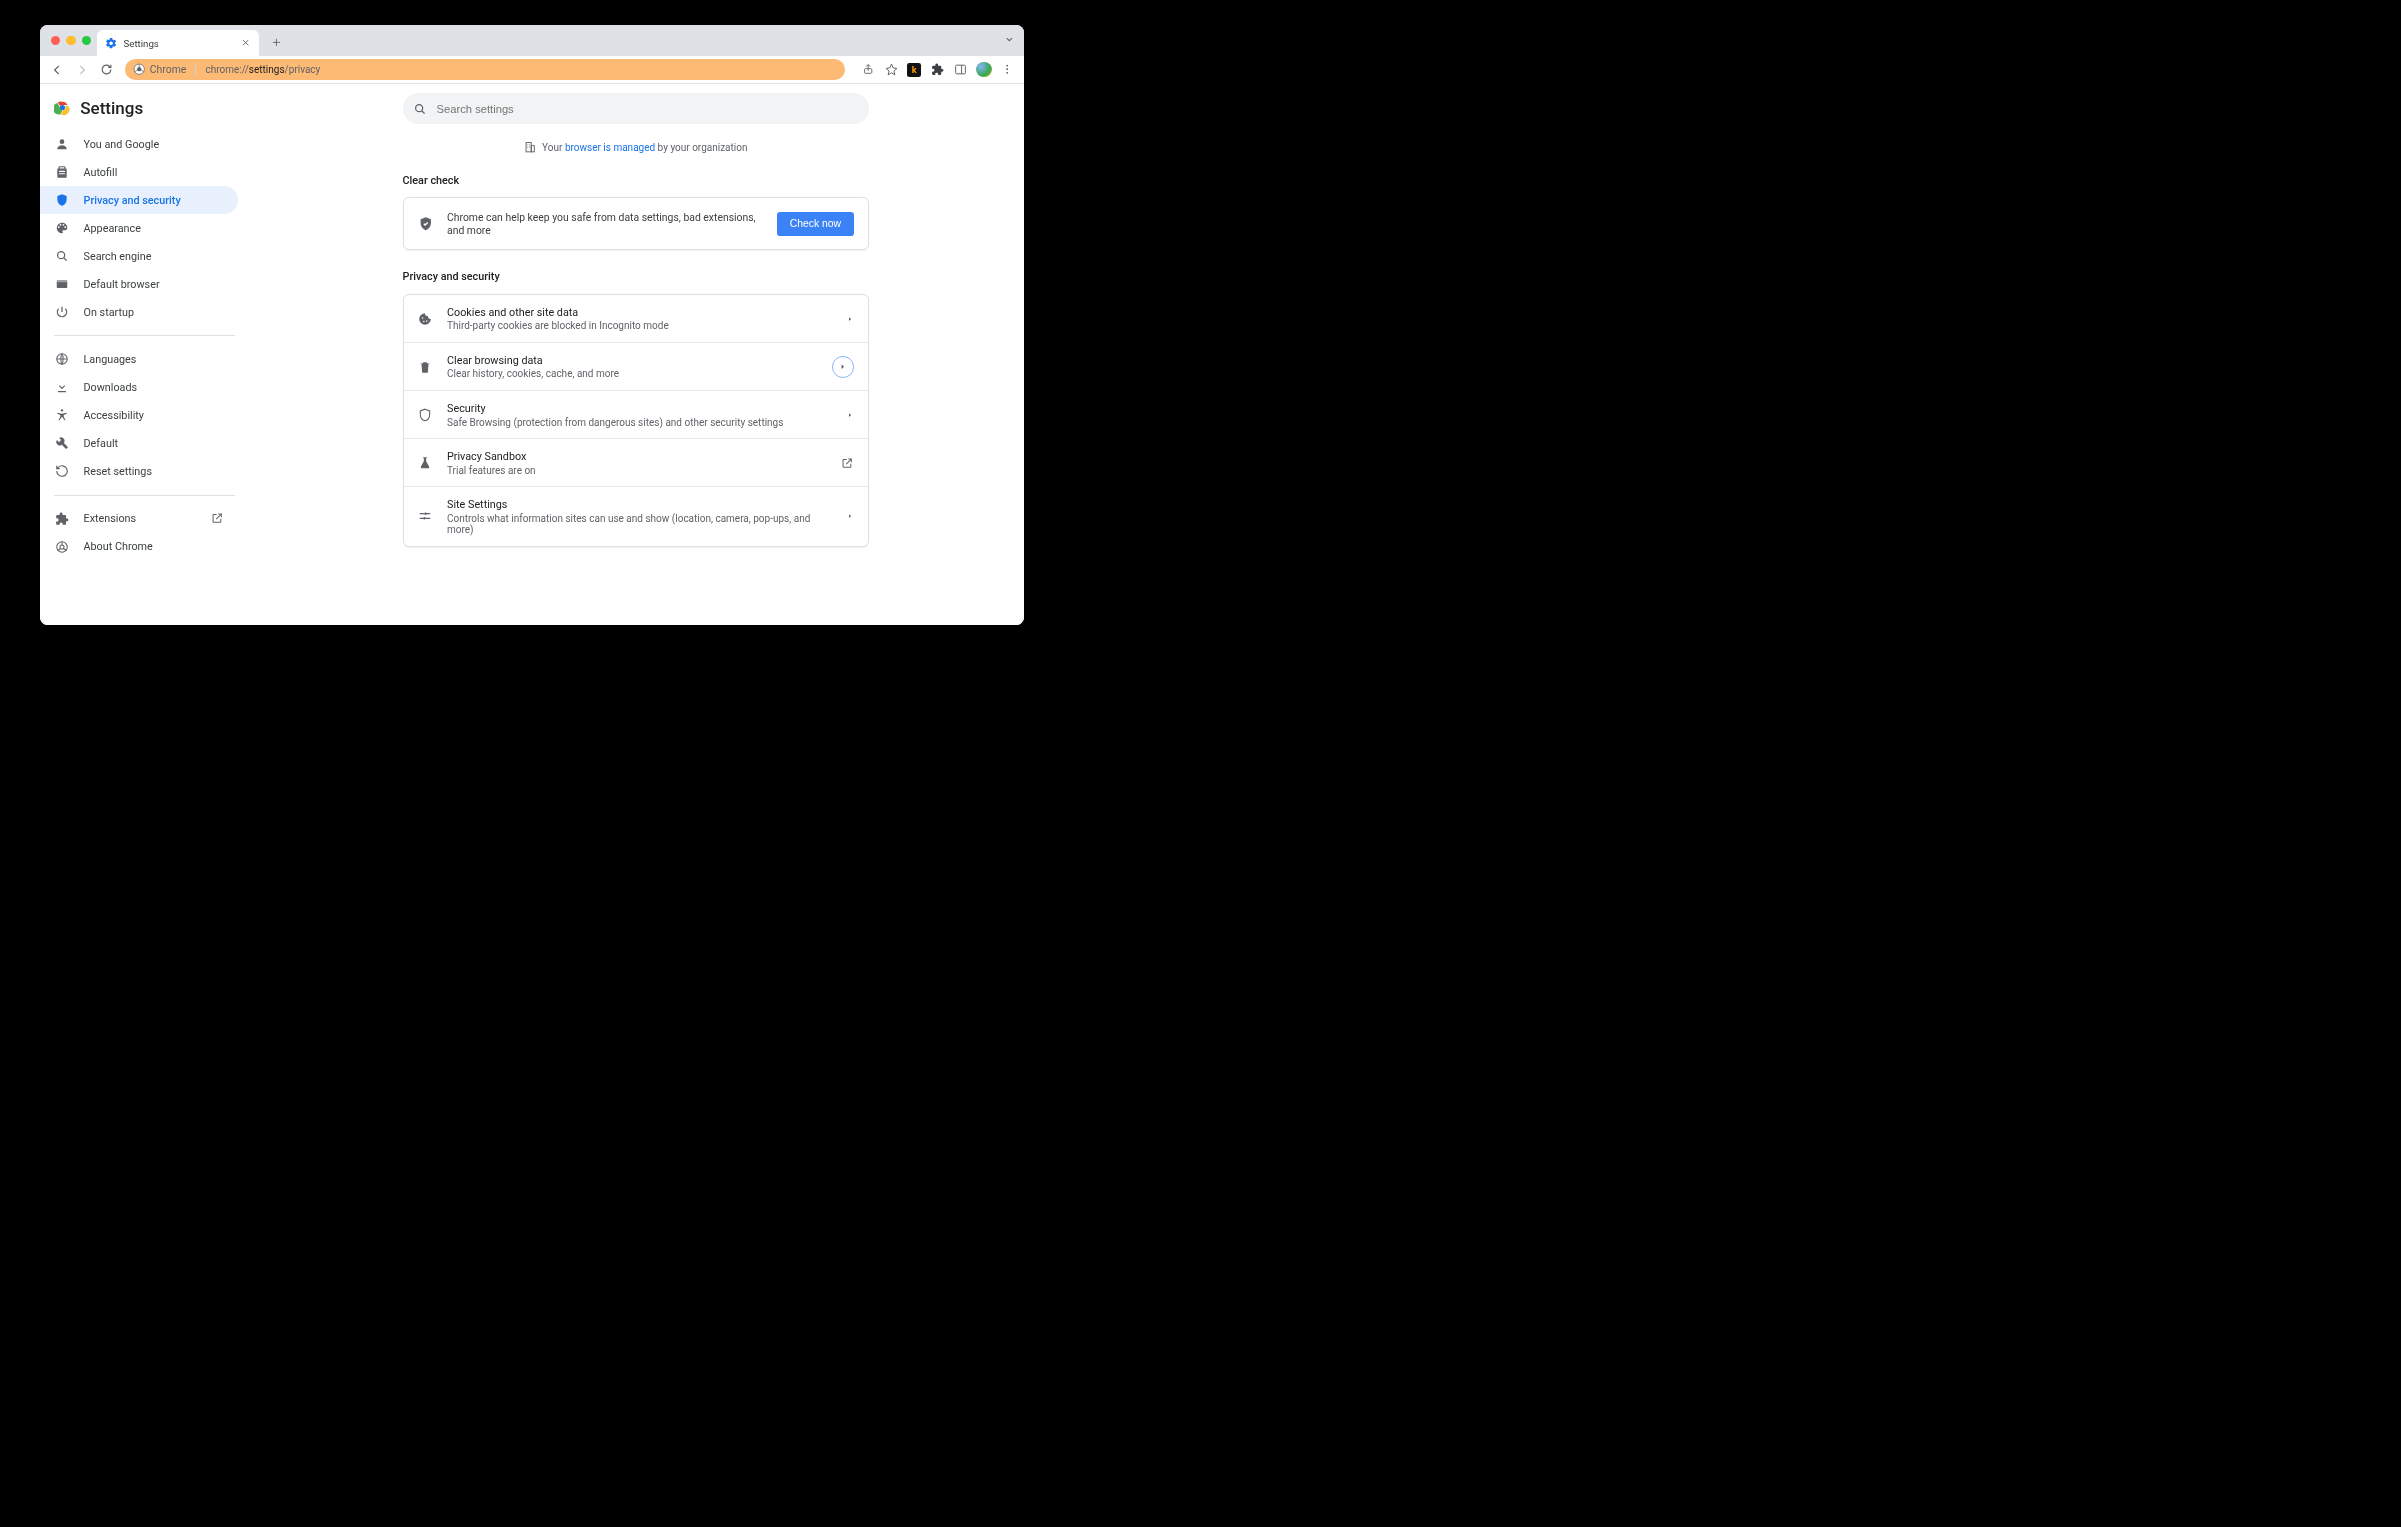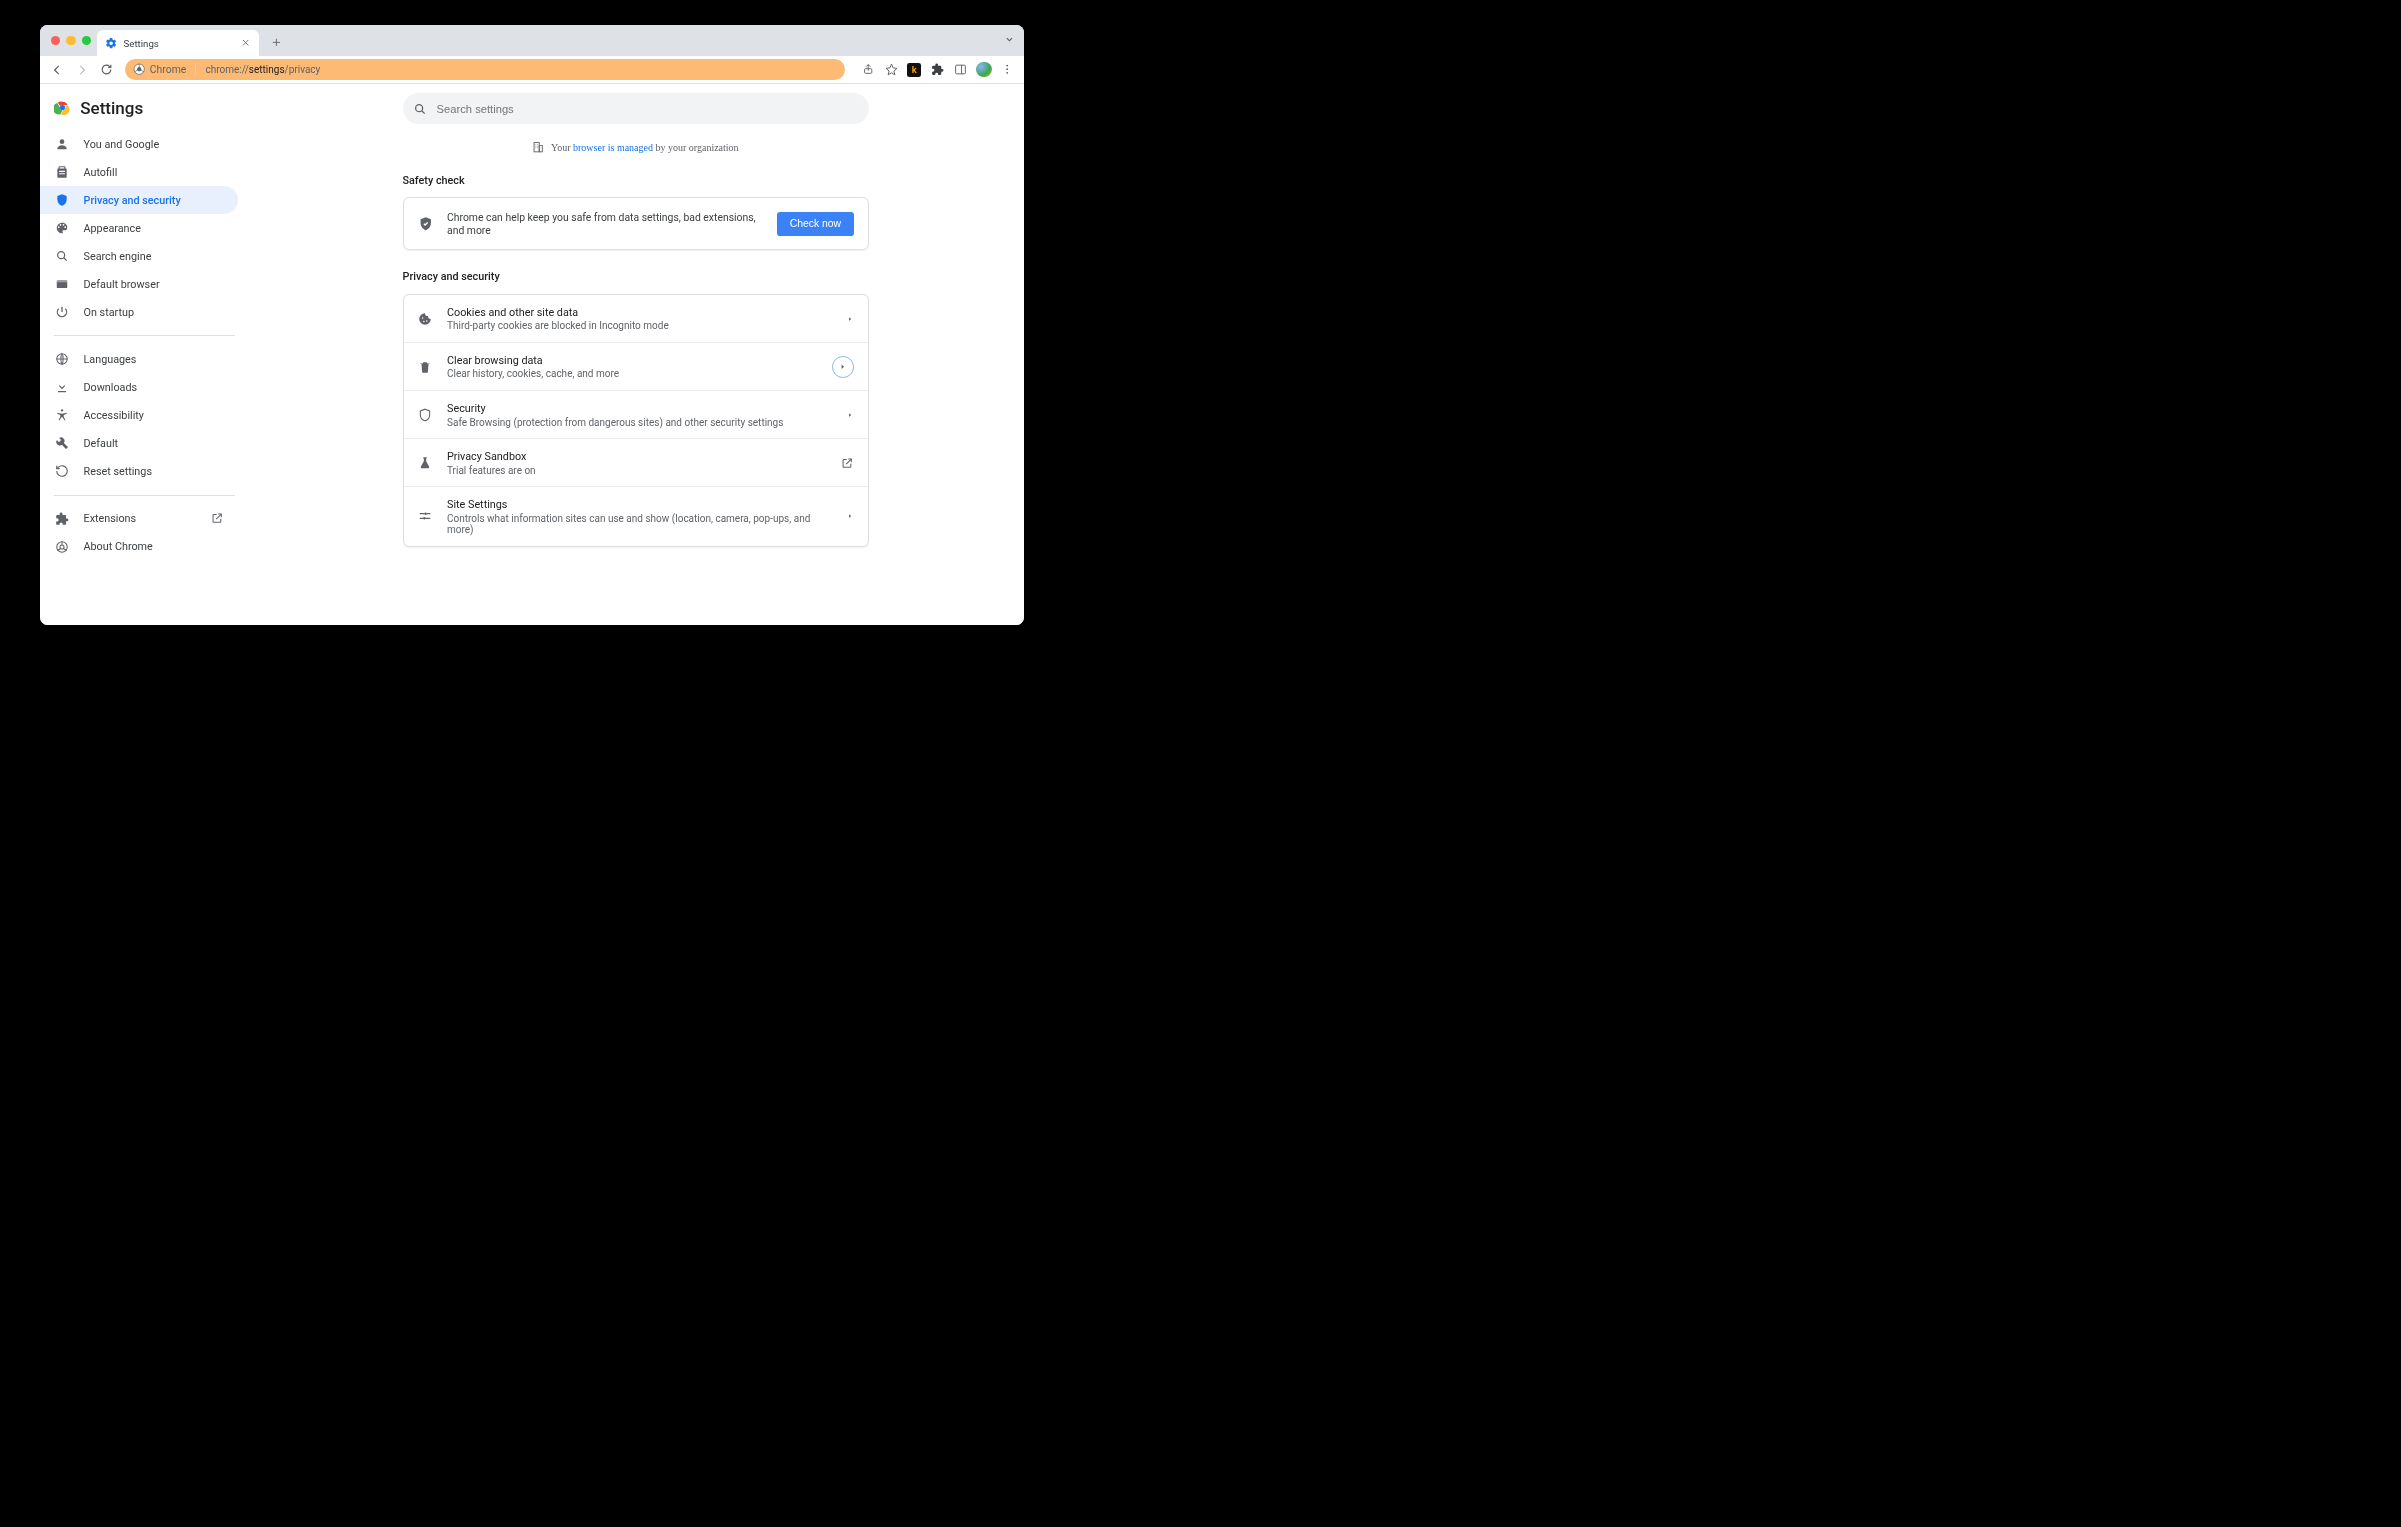--- a/index.html
+++ b/index.html
@@ -157,21 +157,20 @@
     color:#5f6368;
   }
   .searchbar input {
     border:none; background:transparent; outline:none;
     font-size:11.2px; color:#202124; flex:1;
   }
   .managed-bar {
     display:flex; align-items:center; gap:6.2px;
     font-size:10px; color:#5f6368;
     margin-top: 17px;
-    font-family: Liberation Serif, serif;
   }
   .managed-bar a { color:#1a73e8; text-decoration:none; }
   .section {
     width: 466px;
     margin-top: 20px;
   }
   .section-title { font-size: 10.8px; color:#202124; font-weight:500; margin-bottom: 10.8px; }
   .card {
     background:#fff;
     border:0.8px solid #e0e0e0;
@@ -497,21 +496,21 @@
               <rect x="14" y="9" width="6" height="12"></rect>
               <path d="M7 7h1M10 7h1M7 10h1M10 10h1M7 13h1M10 13h1"></path>
             </svg>
           </span>
         <span>
           <span>Your </span><a href="#">browser is managed</a><span> by your organization</span>
         </span>
       </div>
 
       <div class="section">
-        <div class="section-title">Safety check</div>
+        <div class="section-title">Clear check</div>
         <div class="card">
           <div class="safety-row">
             <span>
                 <svg width="15.5" height="15.5" viewBox="0 0 24 24" fill="#5f6368">
                   <path d="M12 2l8 3v6c0 5-3.4 9.7-8 11-4.6-1.3-8-6-8-11V5z"></path>
                   <path d="M9 12l2 2 4-4" stroke="#fff" stroke-width="2" fill="none"></path>
                 </svg>
               </span>
             <span class="txt">Chrome can help keep you safe from data settings, bad extensions, and more</span>
             <button class="btn-primary">Check now</button>

